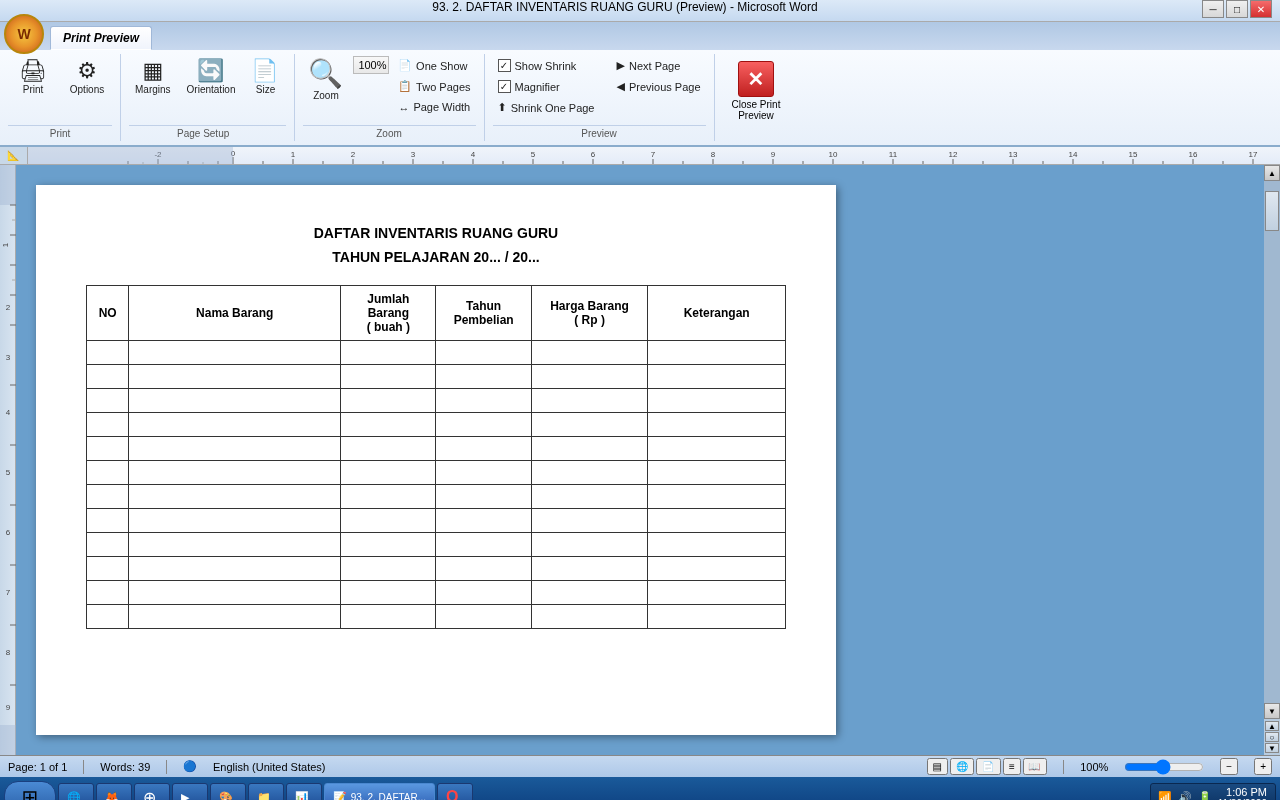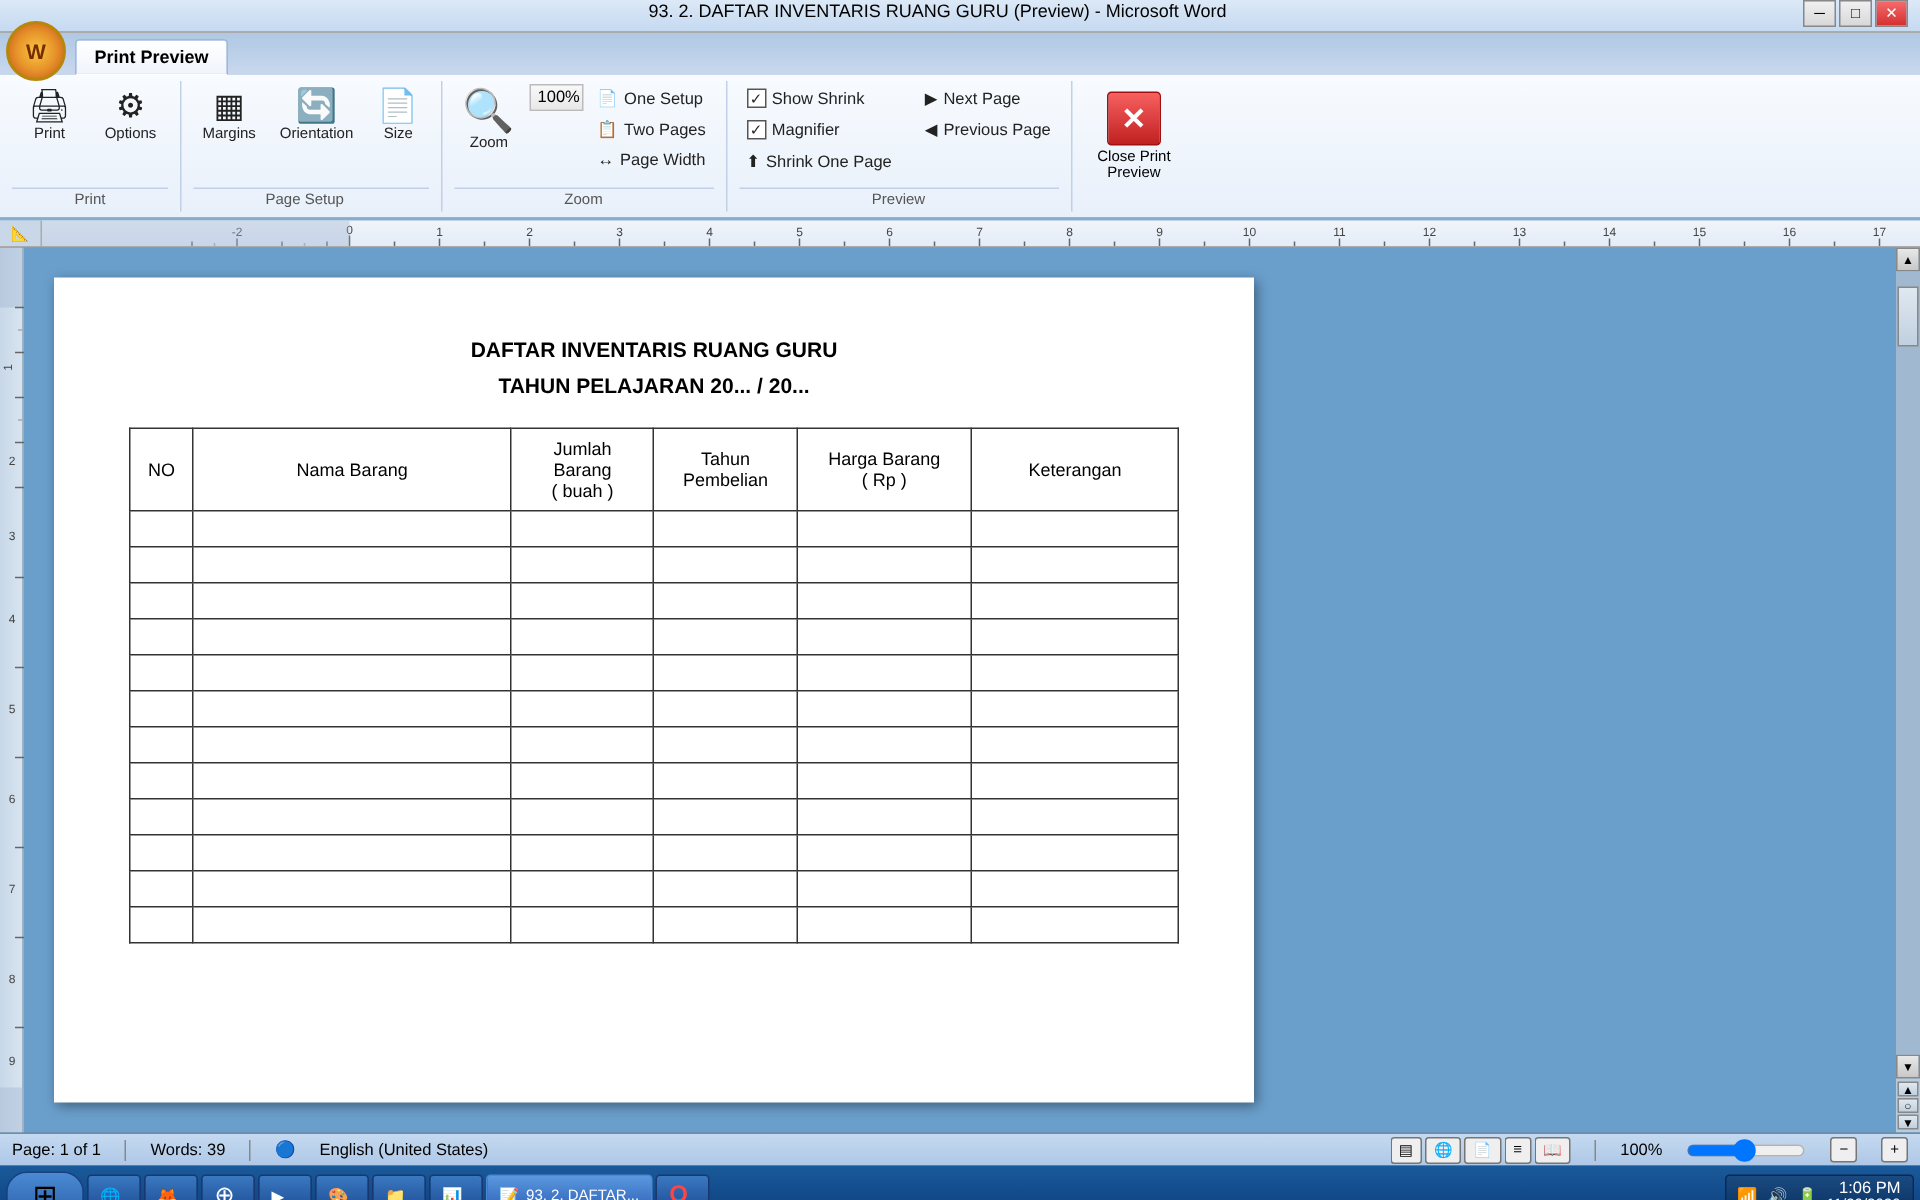--- a/index.html
+++ b/index.html
@@ -48,20 +48,21 @@
     }
     .ribbon-tab {
       padding: 4px 12px;
       font-size: 12px;
       background: linear-gradient(to bottom, #e8f0fc, #d8e8f8);
       border: 1px solid #a0b8d8;
       border-bottom: none;
       cursor: pointer;
       border-radius: 3px 3px 0 0;
       margin-right: 2px;
+      font-style: italic;
     }
     .ribbon-tab.active {
       background: linear-gradient(to bottom, #ffffff, #f0f4fc);
       border-bottom: 1px solid #ffffff;
       font-weight: bold;
       z-index: 2;
     }
 
     
     .ribbon {
@@ -280,21 +281,21 @@
       border-collapse: collapse;
       margin: 0 auto;
     }
     .inv-table th, .inv-table td {
       border: 1px solid #333;
       padding: 6px 8px;
       text-align: center;
       font-size: 12px;
     }
     .inv-table th {
-      font-weight: normal;
+      font-weight: bold;
       background: #fff;
     }
     .inv-table td { height: 24px; }
     .inv-table .col-no { width: 40px; }
     .inv-table .col-nama { width: 200px; }
     .inv-table .col-jumlah { width: 90px; }
     .inv-table .col-tahun { width: 90px; }
     .inv-table .col-harga { width: 110px; }
     .inv-table .col-ket { width: 130px; }
 
@@ -441,21 +442,21 @@
   <div class="ribbon-group" style="min-width:140px;">
     <div class="ribbon-group-items">
       <div class="ribbon-btn">
         <span class="icon" style="font-size:28px;">🔍</span>
         <span class="label">Zoom</span>
       </div>
       <div class="zoom-pct">100%</div>
       <div class="ribbon-col">
         <div class="ribbon-btn-small">
           <span>📄</span>
-          <span>One Setup</span>
+          <span>One Show</span>
         </div>
         <div class="ribbon-btn-small">
           <span>📋</span>
           <span>Two Pages</span>
         </div>
         <div class="ribbon-btn-small">
           <span>↔</span>
           <span>Page Width</span>
         </div>
       </div>

